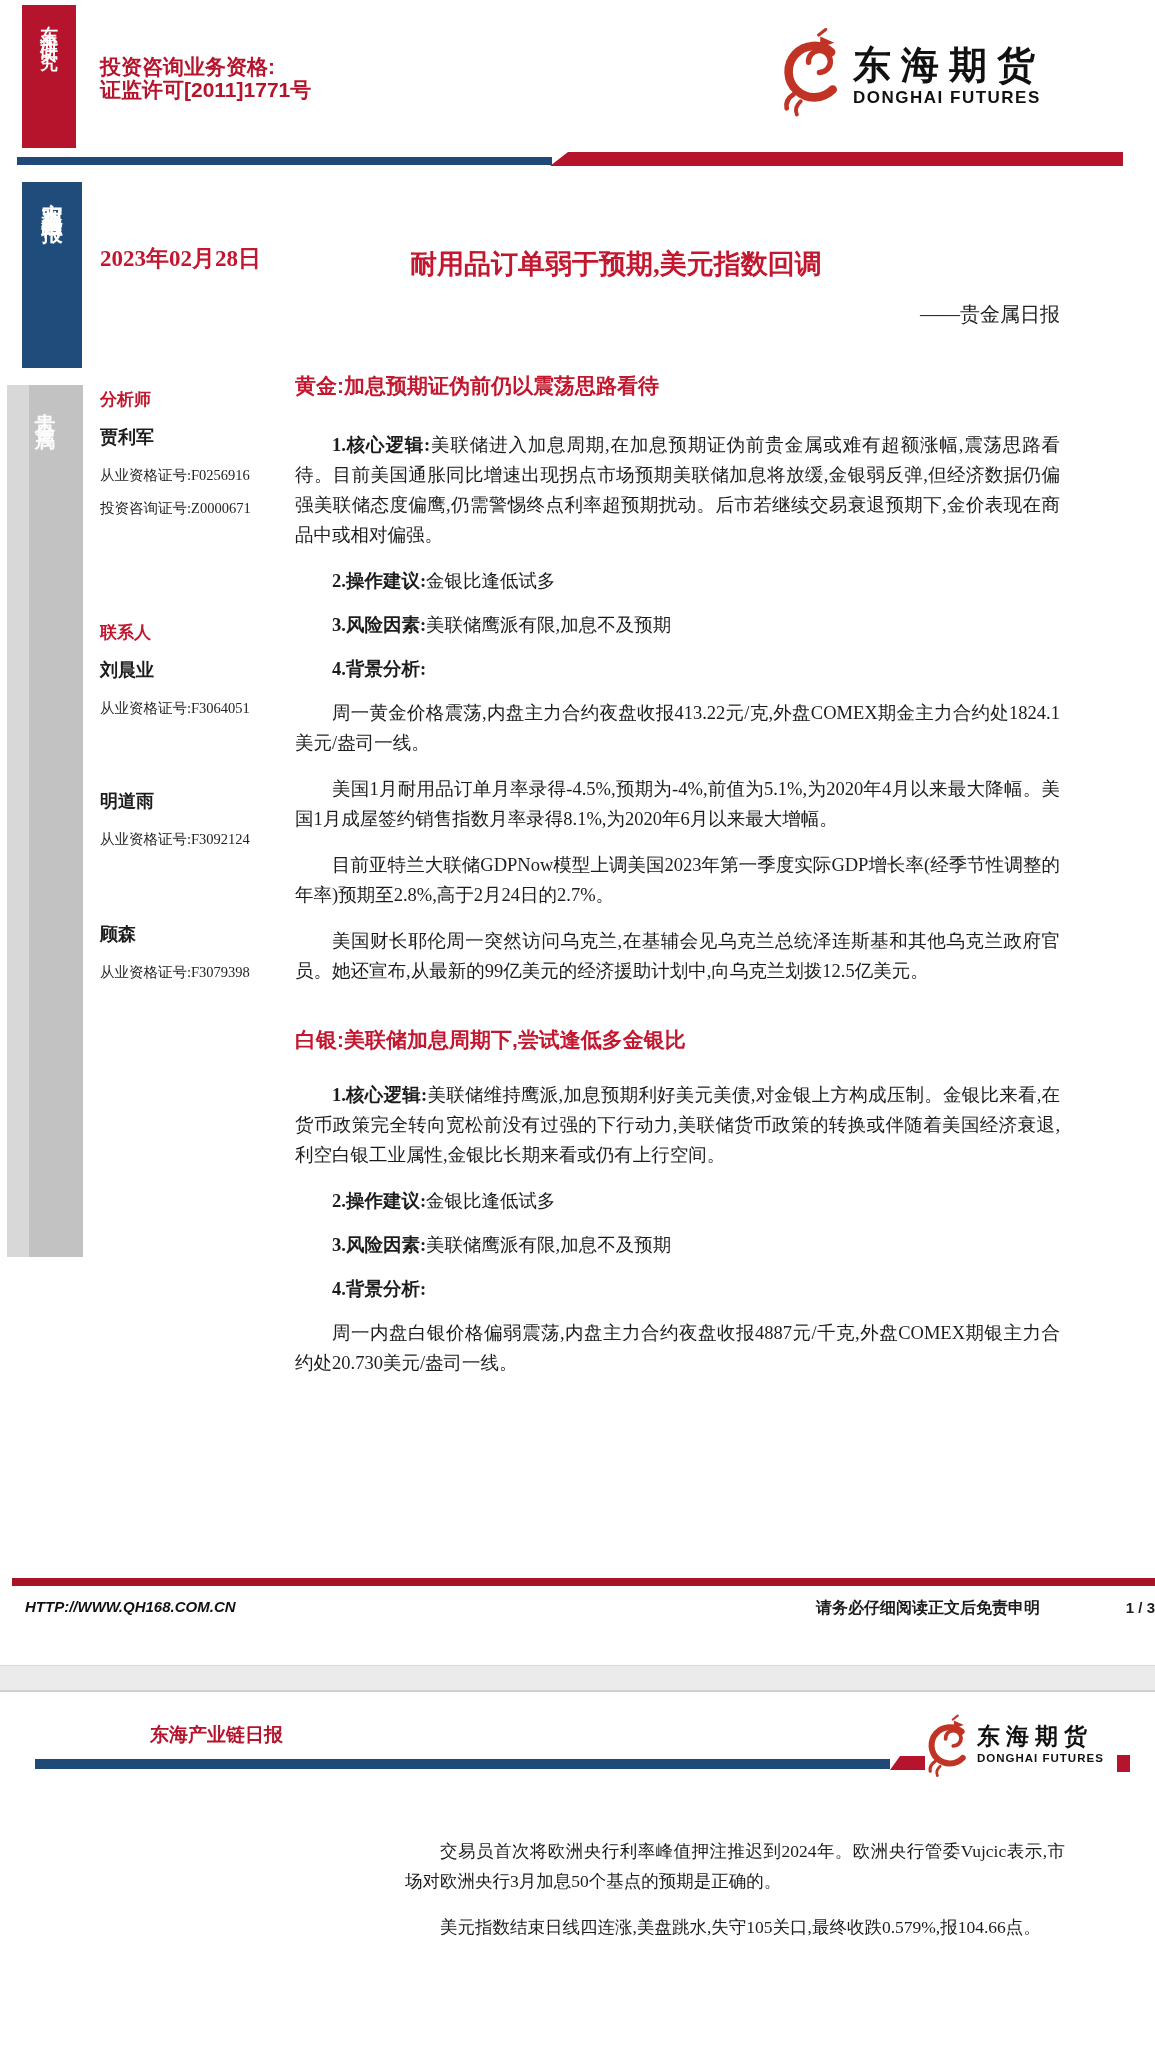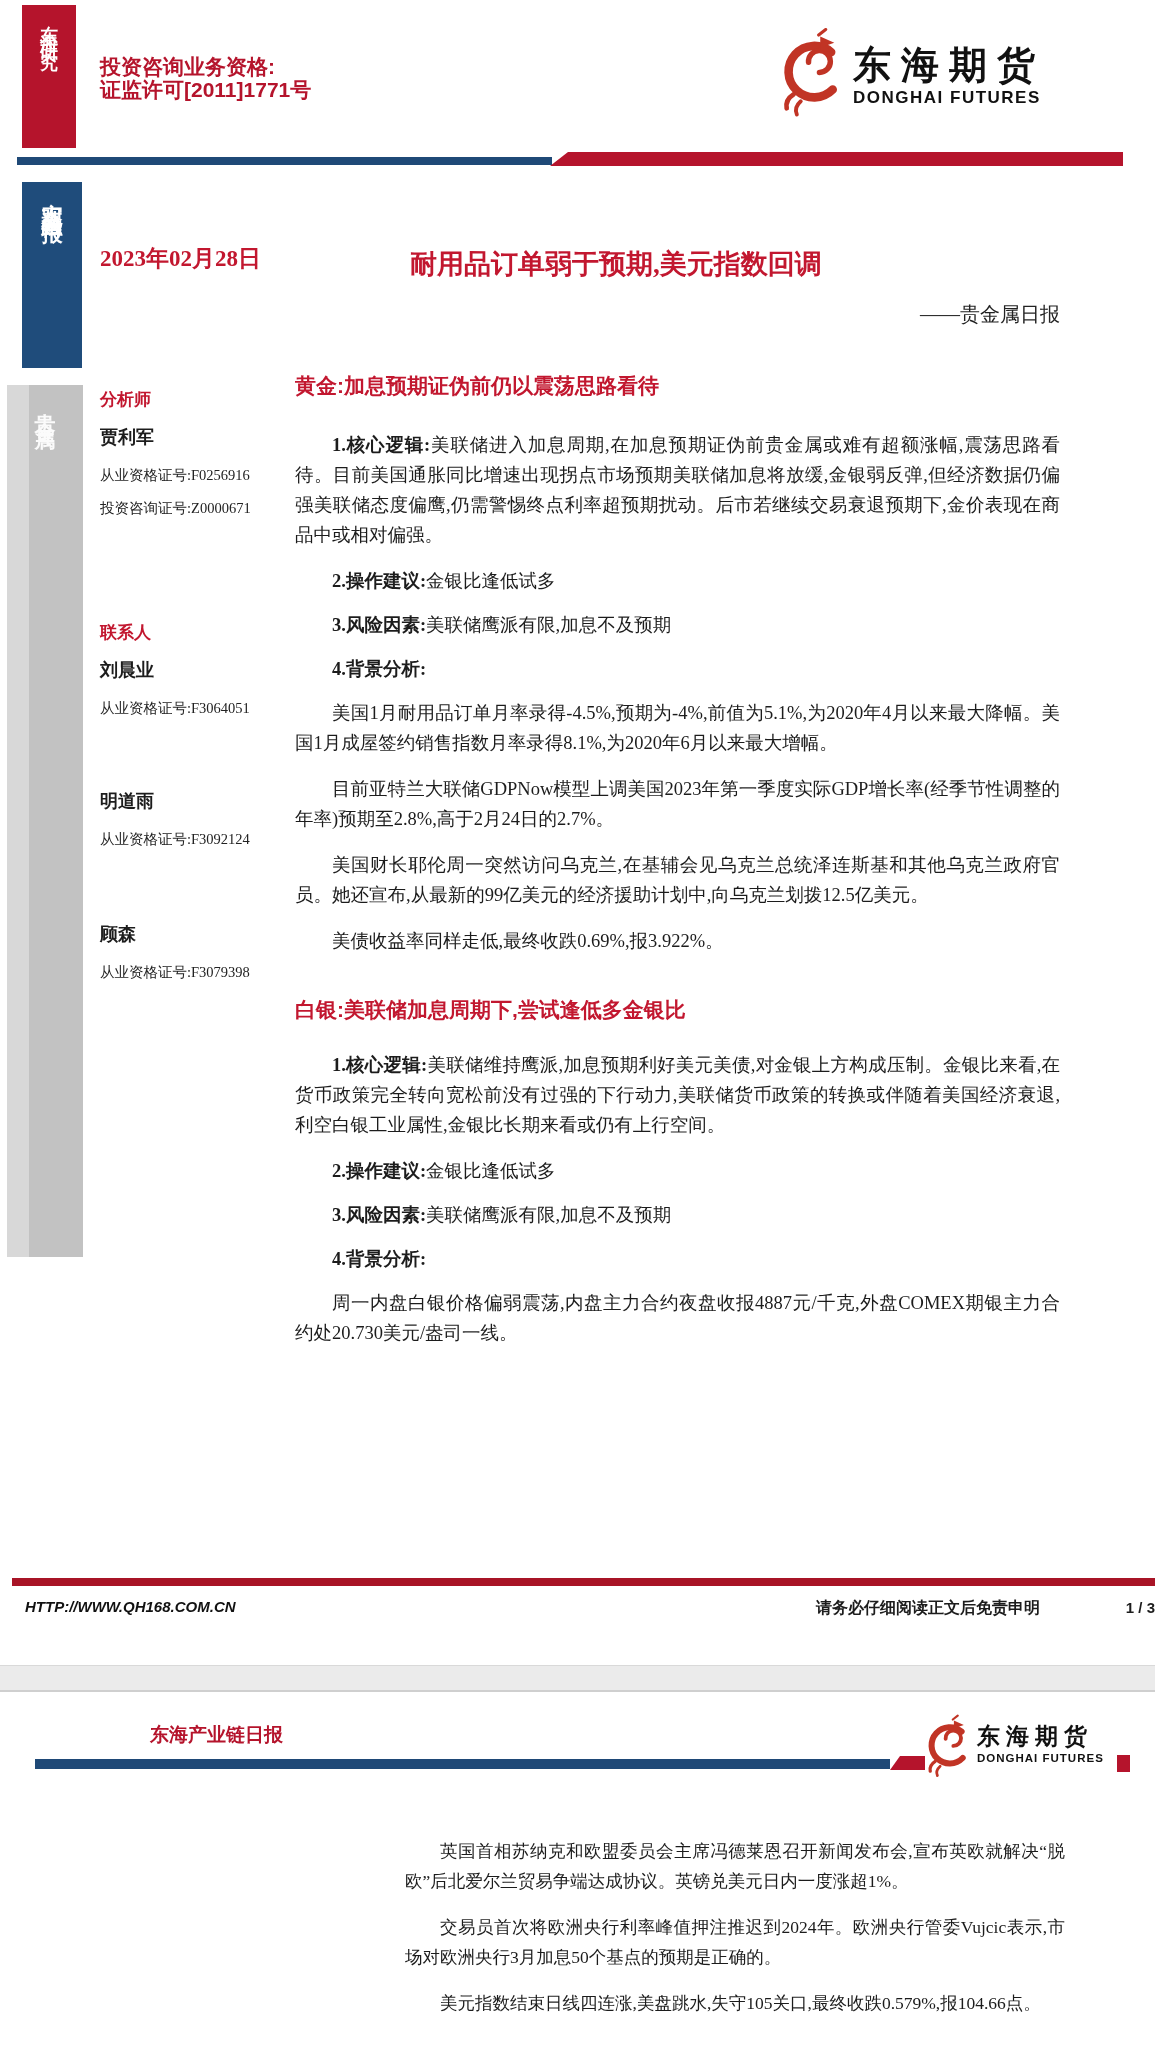--- a/index.html
+++ b/index.html
@@ -144,24 +144,24 @@
 
   <div class="abs" id="main-col">
 
     <div class="sec-heading" id="gold-heading">黄金:加息预期证伪前仍以震荡思路看待</div>
 
     <p class="para"><span class="blabel">1.核心逻辑:</span><span>美联储进入加息周期,在加息预期证伪前贵金属或难有超额涨幅,震荡思路看待。目前美国通胀同比增速出现拐点市场预期美联储加息将放缓,金银弱反弹,但经济数据仍偏强美联储态度偏鹰,仍需警惕终点利率超预期扰动。后市若继续交易衰退预期下,金价表现在商品中或相对偏强。</span></p>
     <p class="numline"><span class="blabel">2.操作建议:</span><span>金银比逢低试多</span></p>
     <p class="numline"><span class="blabel">3.风险因素:</span><span>美联储鹰派有限,加息不及预期</span></p>
     <p class="numline"><span class="blabel">4.背景分析:</span></p>
 
+    <p class="para">周一黄金价格震荡,内盘主力合约夜盘收报413.22元/克,外盘COMEX期金主力合约处1824.1美元/盎司一线。</p>
     <p class="para">美国1月耐用品订单月率录得-4.5%,预期为-4%,前值为5.1%,为2020年4月以来最大降幅。美国1月成屋签约销售指数月率录得8.1%,为2020年6月以来最大增幅。</p>
     <p class="para">目前亚特兰大联储GDPNow模型上调美国2023年第一季度实际GDP增长率(经季节性调整的年率)预期至2.8%,高于2月24日的2.7%。</p>
     <p class="para">美国财长耶伦周一突然访问乌克兰,在基辅会见乌克兰总统泽连斯基和其他乌克兰政府官员。她还宣布,从最新的99亿美元的经济援助计划中,向乌克兰划拨12.5亿美元。</p>
-    <p class="para">美债收益率同样走低,最终收跌0.69%,报3.922%。</p>
 
     <div class="sec-heading" id="silver-heading">白银:美联储加息周期下,尝试逢低多金银比</div>
 
     <p class="para"><span class="blabel">1.核心逻辑:</span><span>美联储维持鹰派,加息预期利好美元美债,对金银上方构成压制。金银比来看,在货币政策完全转向宽松前没有过强的下行动力,美联储货币政策的转换或伴随着美国经济衰退,利空白银工业属性,金银比长期来看或仍有上行空间。</span></p>
     <p class="numline"><span class="blabel">2.操作建议:</span><span>金银比逢低试多</span></p>
     <p class="numline"><span class="blabel">3.风险因素:</span><span>美联储鹰派有限,加息不及预期</span></p>
     <p class="numline"><span class="blabel">4.背景分析:</span></p>
 
     <p class="para">周一内盘白银价格偏弱震荡,内盘主力合约夜盘收报4887元/千克,外盘COMEX期银主力合约处20.730美元/盎司一线。</p>
   </div>
@@ -191,18 +191,17 @@
         <path d="M33 93 q-9 8 -5 17" stroke="#c13425" stroke-width="5" fill="none" stroke-linecap="round"></path>
       </svg>
     </span>
     <div class="ltext">
       <div class="cn">东海期货</div>
       <div class="en">DONGHAI FUTURES</div>
     </div>
   </div>
 
   <div class="abs" id="p2-col">
-    <p class="para">英国首相苏纳克和欧盟委员会主席冯德莱恩召开新闻发布会,宣布英欧就解决“脱欧”后北爱尔兰贸易争端达成协议。英镑兑美元日内一度涨超1%。</p>
     <p class="para">交易员首次将欧洲央行利率峰值押注推迟到2024年。欧洲央行管委Vujcic表示,市场对欧洲央行3月加息50个基点的预期是正确的。</p>
     <p class="para">美元指数结束日线四连涨,美盘跳水,失守105关口,最终收跌0.579%,报104.66点。</p>
   </div>
 
 </div>
 
 </body></html>

